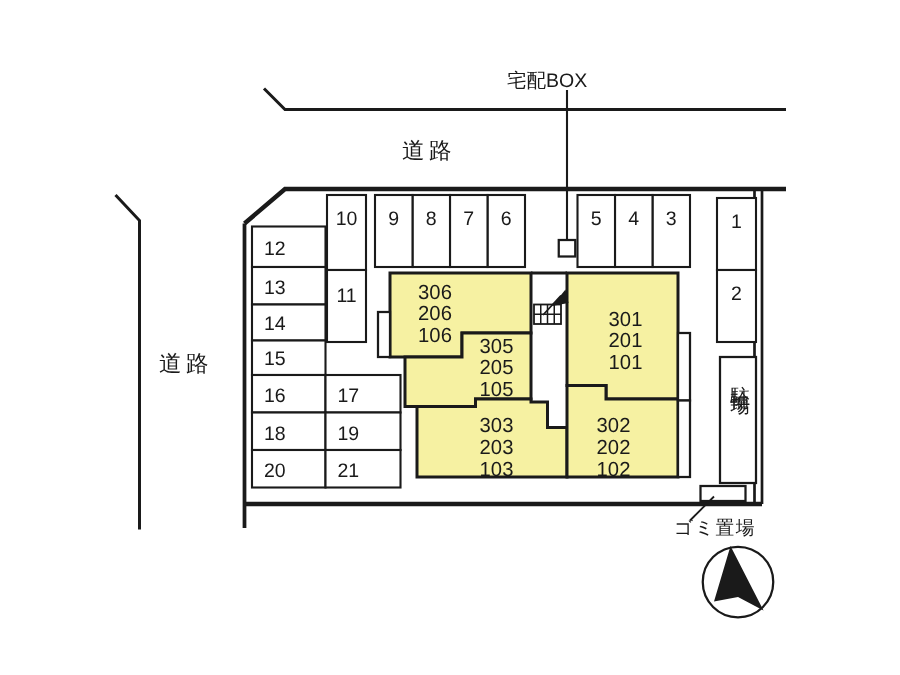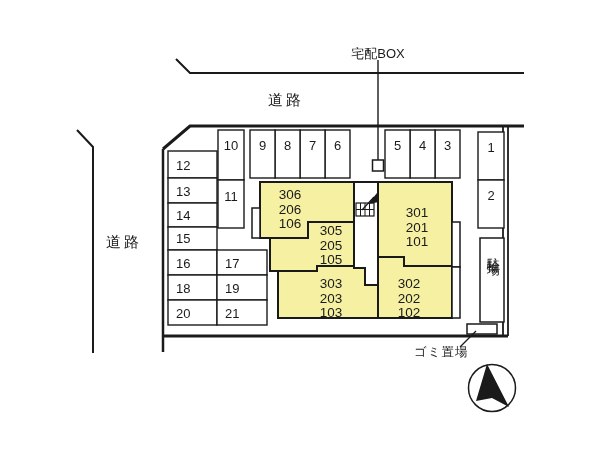--- a/index.html
+++ b/index.html
@@ -4,24 +4,24 @@
 <style>
   html,body{margin:0;padding:0;background:#ffffff;}
   #stage{
     position:relative;width:600px;height:450px;background:#ffffff;overflow:hidden;
     font-family:"Liberation Sans","DejaVu Sans",sans-serif;color:#111;
   }
   #plan-svg{position:absolute;left:0;top:0;}
   .cjk{position:absolute;color:#1a1a1a;white-space:nowrap;}
   .lbl-road-top{left:268px;top:91px;font-size:15px;letter-spacing:3px;font-weight:500;}
   .lbl-road-left{left:106px;top:233px;font-size:15px;letter-spacing:3px;font-weight:500;}
-  .lbl-takuhai{left:338px;top:45px;width:80px;text-align:center;font-size:13px;font-weight:500;}
+  .lbl-takuhai{left:338px;top:45px;width:80px;text-align:left;font-size:13px;font-weight:500;}
   .lbl-chuurin{left:484px;top:247px;font-size:13px;font-weight:500;
     writing-mode:vertical-rl;text-orientation:upright;letter-spacing:3px;}
-  .lbl-gomi{left:414px;top:344px;width:90px;text-align:left;font-size:12.5px;letter-spacing:1px;font-weight:500;}
+  .lbl-gomi{left:414px;top:344px;width:90px;text-align:right;font-size:12.5px;letter-spacing:1px;font-weight:500;}
   svg text{font-family:"Liberation Sans","DejaVu Sans",sans-serif;fill:#1a1a1a;}
   .spot-num{font-size:13px;}
   .unit-num{font-size:13.5px;}
 </style>
 </head>
 <body>
 
 <div id="stage">
 
   <svg id="plan-svg" width="600" height="450" viewBox="0 0 600 450">

